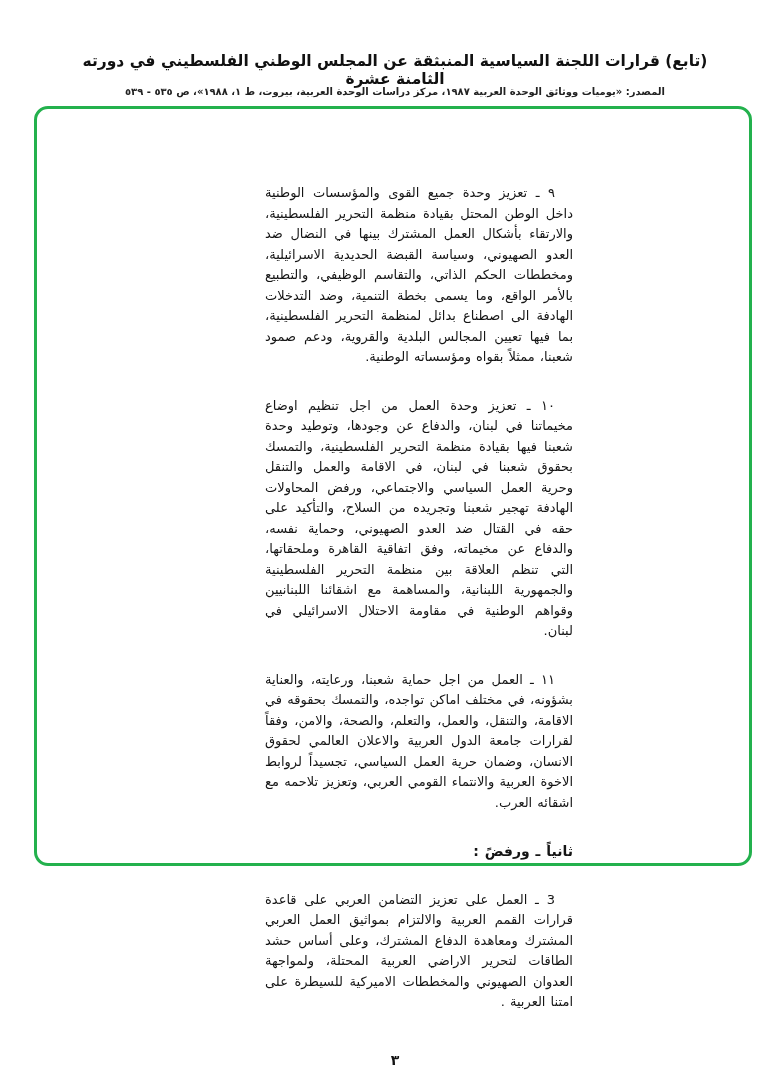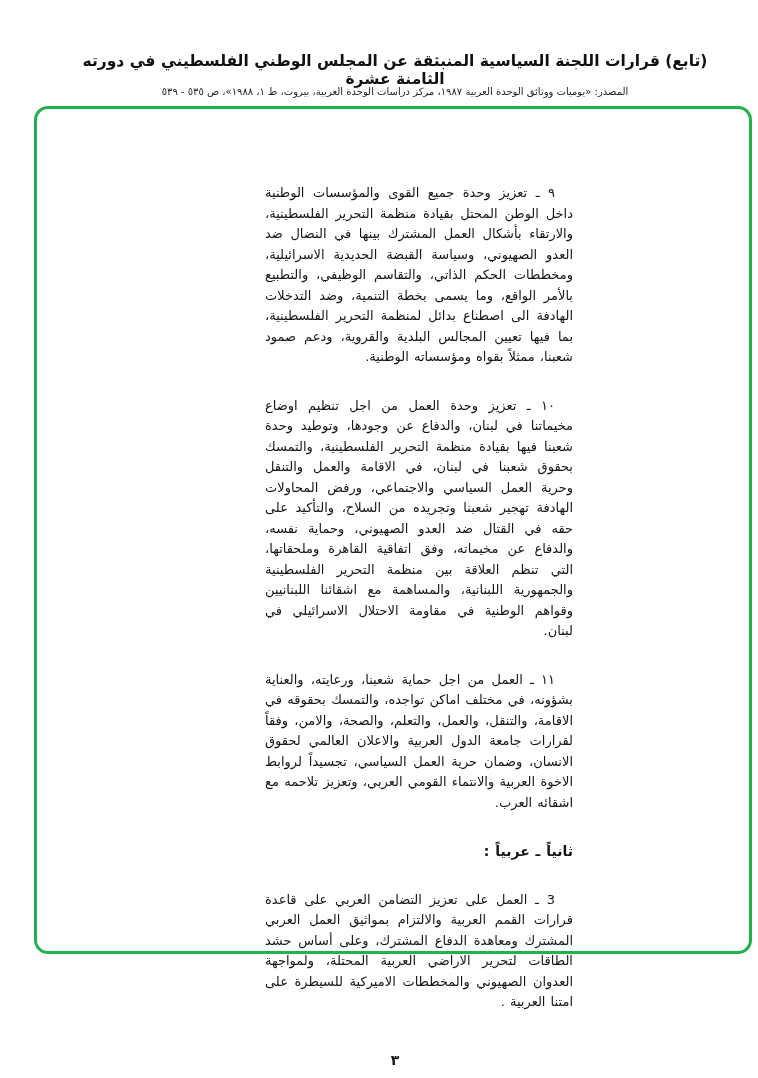--- a/index.html
+++ b/index.html
@@ -33,31 +33,31 @@
     letter-spacing: 0;
   }
 
   .page-header-source {
     position: absolute;
     top: 62px;
     left: 60px;
     right: 60px;
     direction: rtl;
     text-align: center;
-    font-weight: normal;
+    font-weight: bold;
     font-size: 10px;
     color: #222222;
   }
 
   .green-border-box {
     position: absolute;
     top: 90px;
     left: 18px;
     width: 718px;
-    height: 848px;
+    height: 760px;
     border: 3px solid #23b14d;
     border-radius: 14px;
     background: transparent;
   }
 
   .text-column {
     position: absolute;
     top: 58px;
     right: 160px;
     width: 340px;
@@ -104,21 +104,21 @@
   <div class="green-border-box">
 
     <div class="text-column">
 
       <div class="para">٩ ـ تعزيز وحدة جميع القوى والمؤسسات الوطنية داخل الوطن المحتل بقيادة منظمة التحرير الفلسطينية، والارتقاء بأشكال العمل المشترك بينها في النضال ضد العدو الصهيوني، وسياسة القبضة الحديدية الاسرائيلية، ومخططات الحكم الذاتي، والتقاسم الوظيفي، والتطبيع بالأمر الواقع، وما يسمى بخطة التنمية، وضد التدخلات الهادفة الى اصطناع بدائل لمنظمة التحرير الفلسطينية، بما فيها تعيين المجالس البلدية والقروية، ودعم صمود شعبنا، ممثلاً بقواه ومؤسساته الوطنية.</div>
 
       <div class="para">١٠ ـ تعزيز وحدة العمل من اجل تنظيم اوضاع مخيماتنا في لبنان، والدفاع عن وجودها، وتوطيد وحدة شعبنا فيها بقيادة منظمة التحرير الفلسطينية، والتمسك بحقوق شعبنا في لبنان، في الاقامة والعمل والتنقل وحرية العمل السياسي والاجتماعي، ورفض المحاولات الهادفة تهجير شعبنا وتجريده من السلاح، والتأكيد على حقه في القتال ضد العدو الصهيوني، وحماية نفسه، والدفاع عن مخيماته، وفق اتفاقية القاهرة وملحقاتها، التي تنظم العلاقة بين منظمة التحرير الفلسطينية والجمهورية اللبنانية، والمساهمة مع اشقائنا اللبنانيين وقواهم الوطنية في مقاومة الاحتلال الاسرائيلي في لبنان.</div>
 
       <div class="para">١١ ـ العمل من اجل حماية شعبنا، ورعايته، والعناية بشؤونه، في مختلف اماكن تواجده، والتمسك بحقوقه في الاقامة، والتنقل، والعمل، والتعلم، والصحة، والامن، وفقاً لقرارات جامعة الدول العربية والاعلان العالمي لحقوق الانسان، وضمان حرية العمل السياسي، تجسيداً لروابط الاخوة العربية والانتماء القومي العربي، وتعزيز تلاحمه مع اشقائه العرب.</div>
 
-      <div class="para section-heading">ثانياً ـ عربياً :</div>
+      <div class="para section-heading">ثانياً ـ ورفضً :</div>
 
       <div class="para">3 ـ العمل على تعزيز التضامن العربي على قاعدة قرارات القمم العربية والالتزام بمواثيق العمل العربي المشترك ومعاهدة الدفاع المشترك، وعلى أساس حشد الطاقات لتحرير الاراضي العربية المحتلة، ولمواجهة العدوان الصهيوني والمخططات الاميركية للسيطرة على امتنا العربية .</div>
 
     </div>
   </div>
 
   <div class="page-number">٣</div>
 
 </div>
 

